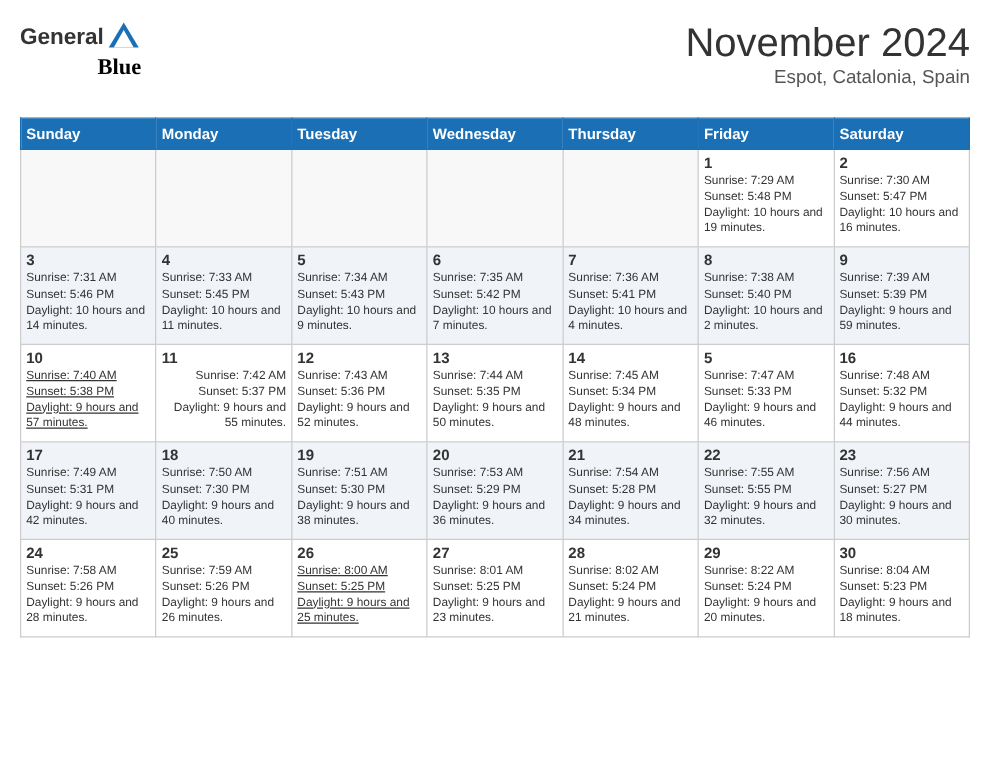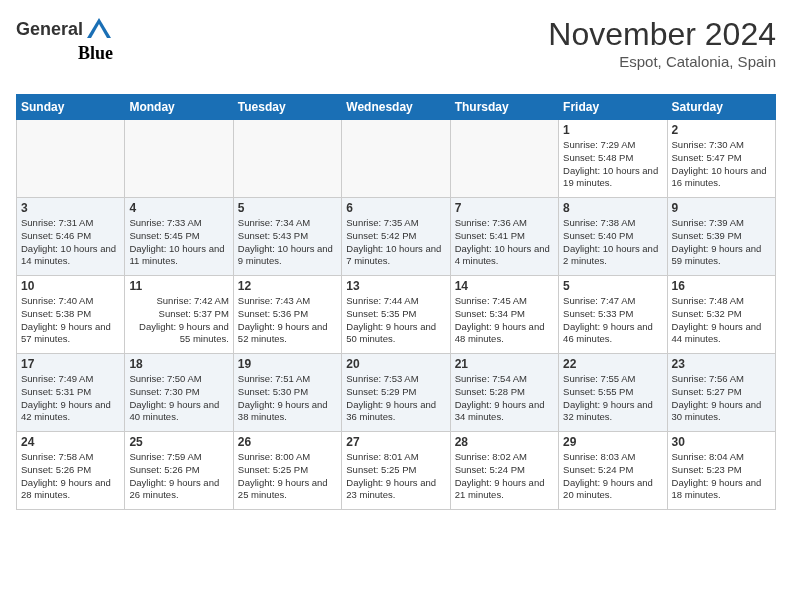--- a/index.html
+++ b/index.html
@@ -190,21 +190,21 @@
           <td class="alt-row">
             <span class="day-num">9</span>
             <div class="day-info" style="white-space: pre-line;">Sunrise: 7:39 AM
 Sunset: 5:39 PM
 Daylight: 9 hours and 59 minutes.</div>
           </td>
         </tr>
         <tr>
           <td>
             <span class="day-num">10</span>
-            <div class="day-info" style="white-space: pre-line;">Sunrise: 7:40 AM
+            <div class="day-info" style="white-space: pre-line; text-decoration: underline;">Sunrise: 7:40 AM
 Sunset: 5:38 PM
 Daylight: 9 hours and 57 minutes.</div>
           </td>
           <td>
             <span class="day-num">11</span>
             <div class="day-info" style="white-space: pre-line; text-align: right;">Sunrise: 7:42 AM
 Sunset: 5:37 PM
 Daylight: 9 hours and 55 minutes.</div>
           </td>
           <td>
@@ -290,39 +290,39 @@
 Daylight: 9 hours and 28 minutes.</div>
           </td>
           <td>
             <span class="day-num">25</span>
             <div class="day-info" style="white-space: pre-line;">Sunrise: 7:59 AM
 Sunset: 5:26 PM
 Daylight: 9 hours and 26 minutes.</div>
           </td>
           <td>
             <span class="day-num">26</span>
-            <div class="day-info" style="white-space: pre-line;">Sunrise: 8:00 AM
+            <div class="day-info" style="white-space: pre-line; text-decoration: underline;">Sunrise: 8:00 AM
 Sunset: 5:25 PM
 Daylight: 9 hours and 25 minutes.</div>
           </td>
           <td>
             <span class="day-num">27</span>
             <div class="day-info" style="white-space: pre-line;">Sunrise: 8:01 AM
 Sunset: 5:25 PM
 Daylight: 9 hours and 23 minutes.</div>
           </td>
           <td>
             <span class="day-num">28</span>
             <div class="day-info" style="white-space: pre-line;">Sunrise: 8:02 AM
 Sunset: 5:24 PM
 Daylight: 9 hours and 21 minutes.</div>
           </td>
           <td>
             <span class="day-num">29</span>
-            <div class="day-info" style="white-space: pre-line;">Sunrise: 8:03 AM
+            <div class="day-info" style="white-space: pre-line;">Sunrise: 8:22 AM
 Sunset: 5:24 PM
 Daylight: 9 hours and 20 minutes.</div>
           </td>
           <td>
             <span class="day-num">30</span>
             <div class="day-info" style="white-space: pre-line;">Sunrise: 8:04 AM
 Sunset: 5:23 PM
 Daylight: 9 hours and 18 minutes.</div>
           </td>
         </tr>

